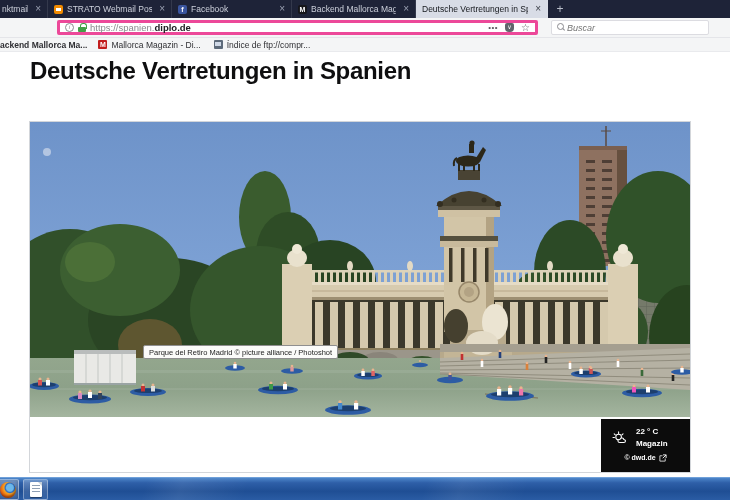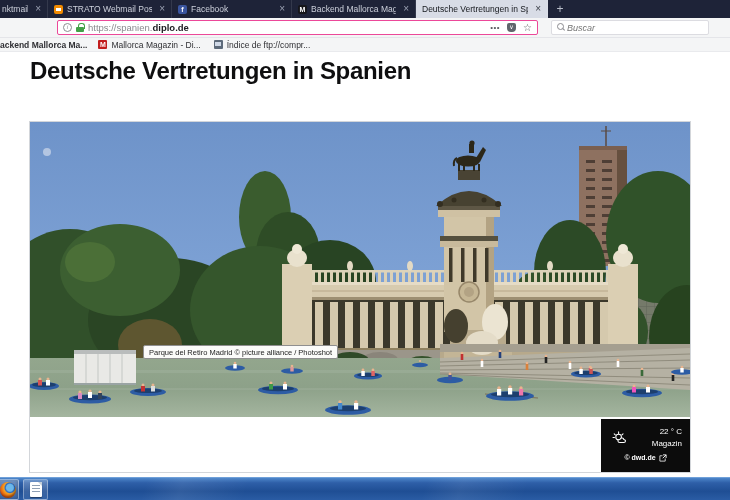--- a/index.html
+++ b/index.html
@@ -27,21 +27,21 @@
   .fav-strato::before { content:""; position:absolute; left:2px; top:3px; width:5px; height:3px; background:#fff; }
   .fav-facebook { background:#3a559f; }
   .fav-mallorca-dark { background:#16161a; }
   .newtab { width:24px; display:flex; align-items:center; justify-content:center;
             color:#b9bdc9; font-size:12px; }
 
   
   .navbar { position:absolute; top:18px; left:0; width:730px; height:20px;
             background:#f4f5f6; border-bottom:1px solid #e4e5e9; }
   .urlbar { position:absolute; left:57px; top:2px; width:481px; height:15px;
-            background:#fff; border:1px solid #ec4899; border-radius:2px;
+            background:#fff; border:3px solid #ec4899; border-radius:2px;
             display:flex; align-items:center; gap:4px; padding:0 5px; font-size:9.5px; }
   .info-icon { flex:none; width:9px; height:9px; border:1px solid #8b8b90; border-radius:50%;
                font-size:6px; line-height:7px; text-align:center; color:#8b8b90; font-style:italic; }
   .lock-icon { flex:none; width:8px; height:9px; position:relative; }
   .lock-icon::before { content:""; position:absolute; left:1.5px; top:0; width:5px; height:4.5px;
                border:1.2px solid #43a047; border-bottom:none; border-radius:3px 3px 0 0; }
   .lock-icon::after { content:""; position:absolute; left:0; top:3.6px; width:8px; height:5.2px;
                background:#43a047; border-radius:1px; }
   .url-pre { color:#8a8a8e; }
   .url-dom { color:#202024; font-weight:bold; }
@@ -83,21 +83,21 @@
   .hero { position:absolute; left:30px; top:122px; width:660px; height:350px;
           box-shadow:0 0 0 1px #d3d6da; overflow:hidden; }
   .hero svg { display:block; }
   .caption { position:absolute; left:113px; top:223px; background:#fbfbf9;
              border:1px solid #8f8f8f; border-radius:2px; padding:1.5px 5px;
              font-size:7.5px; color:#1d1d1d; white-space:nowrap; }
   .weather { position:absolute; right:0; bottom:0; width:89px; height:53px;
              background:#0c0c0c; color:#fff; padding-top:7px; }
   .w-top { display:flex; align-items:center; padding:0 8px 0 10px; gap:6px; }
   .w-icon { flex:none; width:19px; height:16px; }
-  .w-temps { flex:1; text-align:right; font-size:8px; font-weight:normal; line-height:1.55; }
+  .w-temps { flex:1; text-align:left; font-size:8px; font-weight:bold; line-height:1.55; }
   .w-credit { margin-top:3px; display:flex; justify-content:center; align-items:center;
               gap:3px; font-size:7px; font-weight:bold; }
 
   
   .taskbar { position:absolute; top:477px; left:0; width:730px; height:23px;
              background:linear-gradient(#4d86ca 0%, #2e5fa8 22%, #1f4e94 60%, #2a5ca4 100%);
              border-top:1px solid #6fa0d9; }
   .taskbar::after { content:""; position:absolute; inset:0;
              background:linear-gradient(108deg, rgba(255,255,255,0) 20%, rgba(255,255,255,.08) 25%,
                         rgba(255,255,255,0) 34%, rgba(255,255,255,0) 58%, rgba(255,255,255,.07) 63%,

